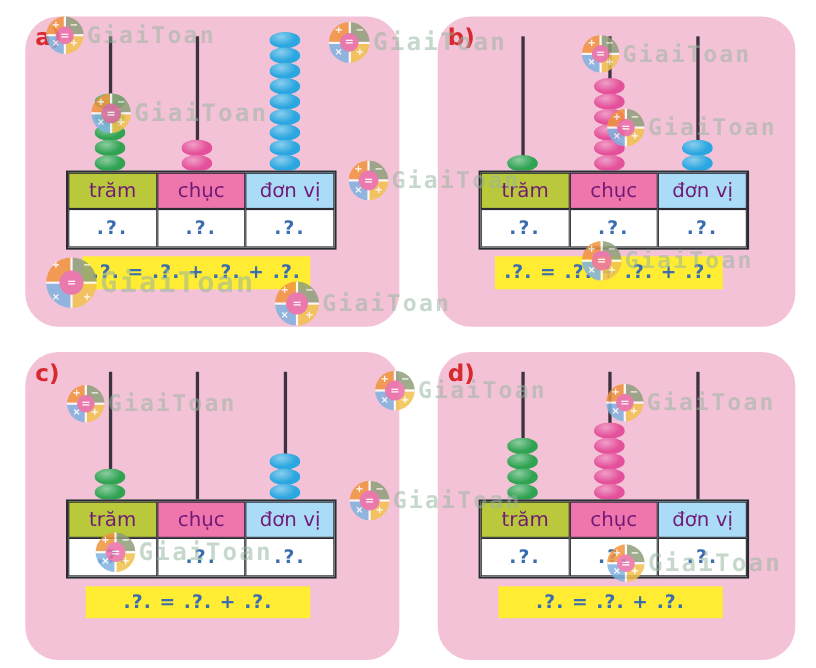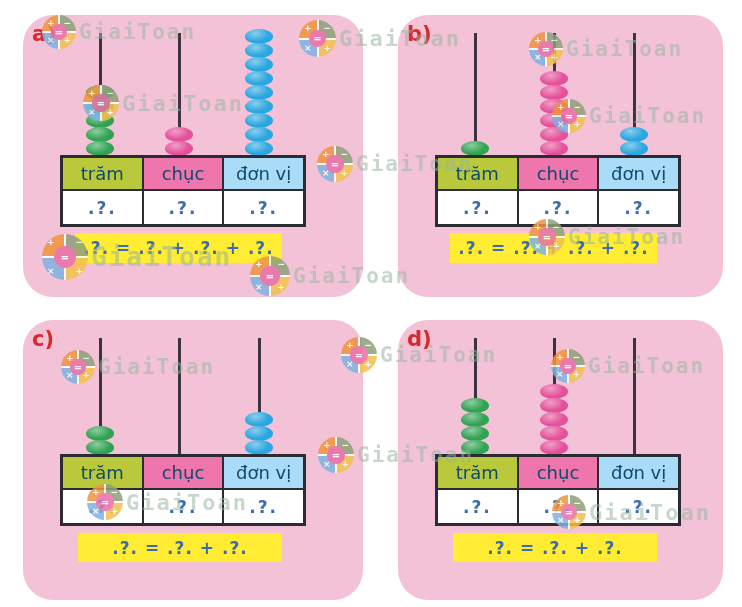--- a/index.html
+++ b/index.html
@@ -23,21 +23,21 @@
   .row-top .beads{bottom:141px;} .row-bottom .beads{bottom:145px;}
   .bead{width:28px;height:15px;border-radius:50%;margin-top:-1px;flex:0 0 auto;}
   .bead-green{background:radial-gradient(ellipse at 38% 30%,rgba(255,255,255,.45),rgba(255,255,255,0) 55%),var(--bead_green);}
   .bead-pink {background:radial-gradient(ellipse at 38% 30%,rgba(255,255,255,.45),rgba(255,255,255,0) 55%),var(--bead_pink);}
   .bead-blue {background:radial-gradient(ellipse at 38% 30%,rgba(255,255,255,.45),rgba(255,255,255,0) 55%),var(--bead_blue);}
   
   .ptable{position:absolute;left:37px;width:242px;border:2px solid var(--border_color);
           display:grid;grid-template-columns:1fr 1fr 1fr;background:#fff;}
   .row-top .ptable{top:140px;} .row-bottom .ptable{top:134px;}
   .hc,.vc{display:flex;align-items:center;justify-content:center;border:1px solid var(--border_color);}
-  .hc{height:31px;font-size:18px;color:#0c4a6e;}
+  .hc{height:31px;font-size:18px;color:#701a75;}
   .h-tram{background:var(--header_hundreds_bg);}
   .h-chuc{background:var(--header_tens_bg);}
   .h-donvi{background:var(--header_units_bg);}
   .vc{height:33px;background:#fff;color:var(--question_color);
       font-weight:bold;font-size:17px;letter-spacing:2px;}
   
   .eq{position:absolute;background:var(--equation_bg);display:flex;align-items:center;
       justify-content:center;font-size:17px;font-weight:bold;color:var(--question_color);
       letter-spacing:1px;}
   .row-top .eq{top:218px;left:52px;width:207px;height:30px;}

